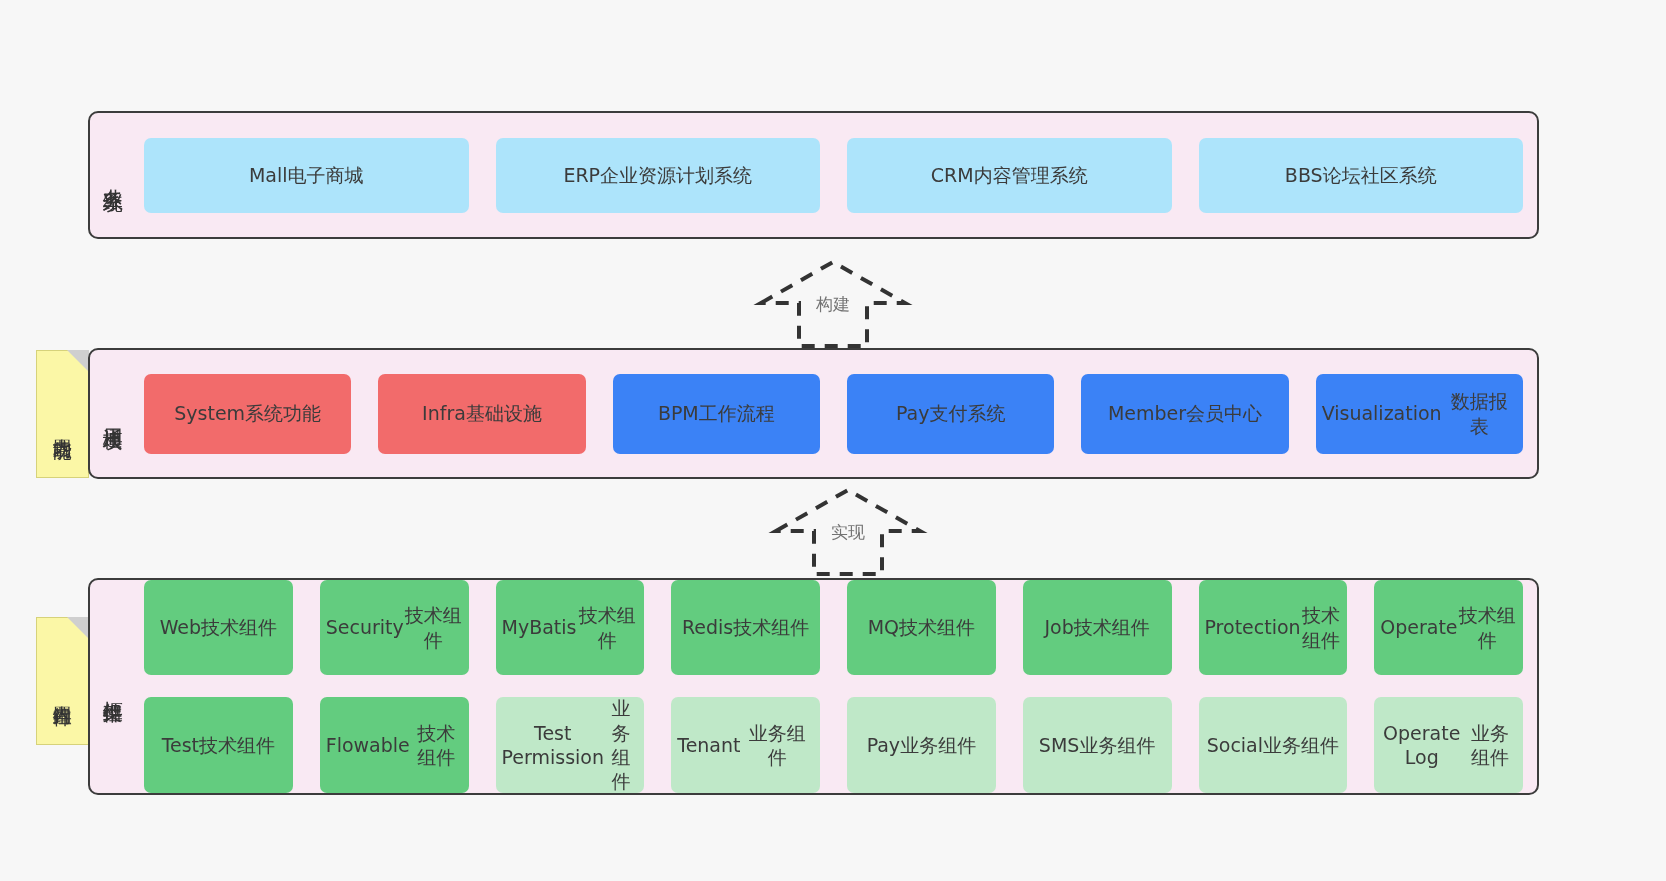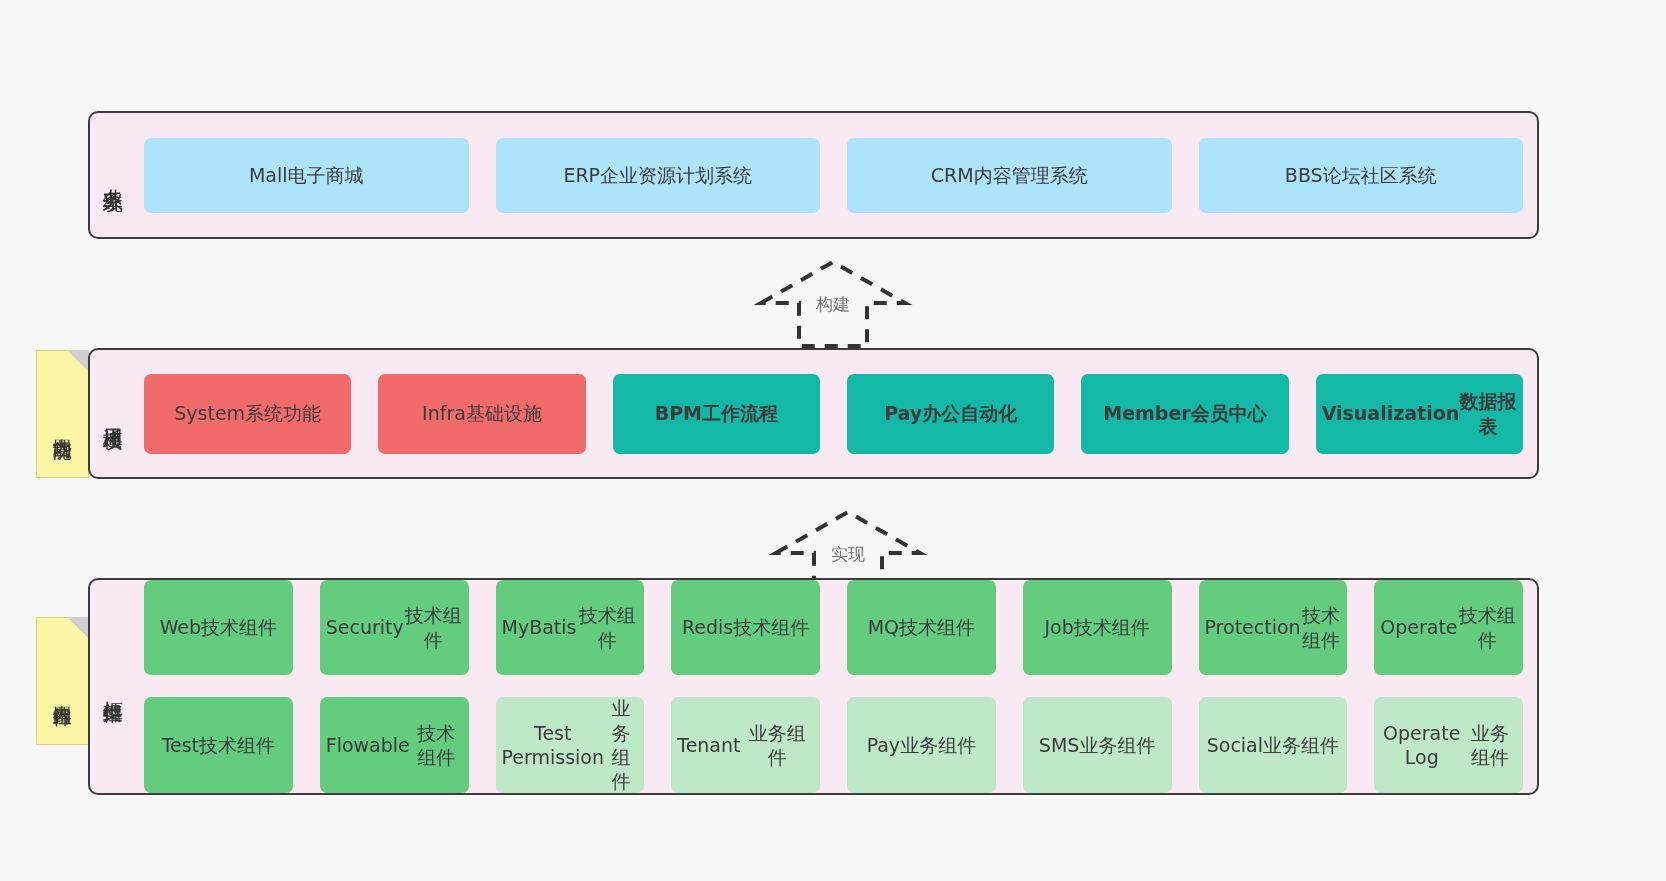--- a/index.html
+++ b/index.html
@@ -79,21 +79,21 @@
     box-sizing: border-box;
     padding: 4px 6px;
     overflow: hidden;
   }
   .card .title  { display: block; }
   .card .subtitle { display: block; }
 
   
   .c-blue        { background: #ade4fb; }
   .c-red         { background: #f26b6b; }
-  .c-pink        { background: #14b8a6; font-weight: bold; }
+  .c-pink        { background: #3b82f6; }
   .c-green       { background: #63cc7f; }
   .c-lightgreen  { background: #bfe8c8; }
 
   
   .row-business  { height: 75px; }
   .row-module    { height: 80px; }
   .row-framework { height: 96px; }
 
   
   #layer-business  { left: 88px; top: 111px; width: 1451px; height: 128px; }
@@ -145,21 +145,21 @@
     position: absolute;
     left: 0;
     right: 0;
     top: 38px;
     text-align: center;
     font-size: 17px;
     color: #737373;
     line-height: 1;
   }
   #arrow-build     { left: 757px; top: 258px; }
-  #arrow-implement { left: 772px; top: 508px; }
+  #arrow-implement { left: 772px; top: 486px; }
 </style>
 </head>
 <body>
 
 <div class="canvas">
 
   <div class="layer" id="layer-business">
     <div class="layer-title">业务系统</div>
     <div class="layer-body">
       <div class="row row-business">
@@ -205,21 +205,21 @@
         <div class="card c-red">
           <span class="title">Infra</span>
           <span class="subtitle">基础设施</span>
         </div>
         <div class="card c-pink">
           <span class="title">BPM</span>
           <span class="subtitle">工作流程</span>
         </div>
         <div class="card c-pink">
           <span class="title">Pay</span>
-          <span class="subtitle">办公自动化</span>
+          <span class="subtitle">支付系统</span>
         </div>
         <div class="card c-pink">
           <span class="title">Member</span>
           <span class="subtitle">会员中心</span>
         </div>
         <div class="card c-pink">
           <span class="title">Visualization</span>
           <span class="subtitle">数据报表</span>
         </div>
       </div>

